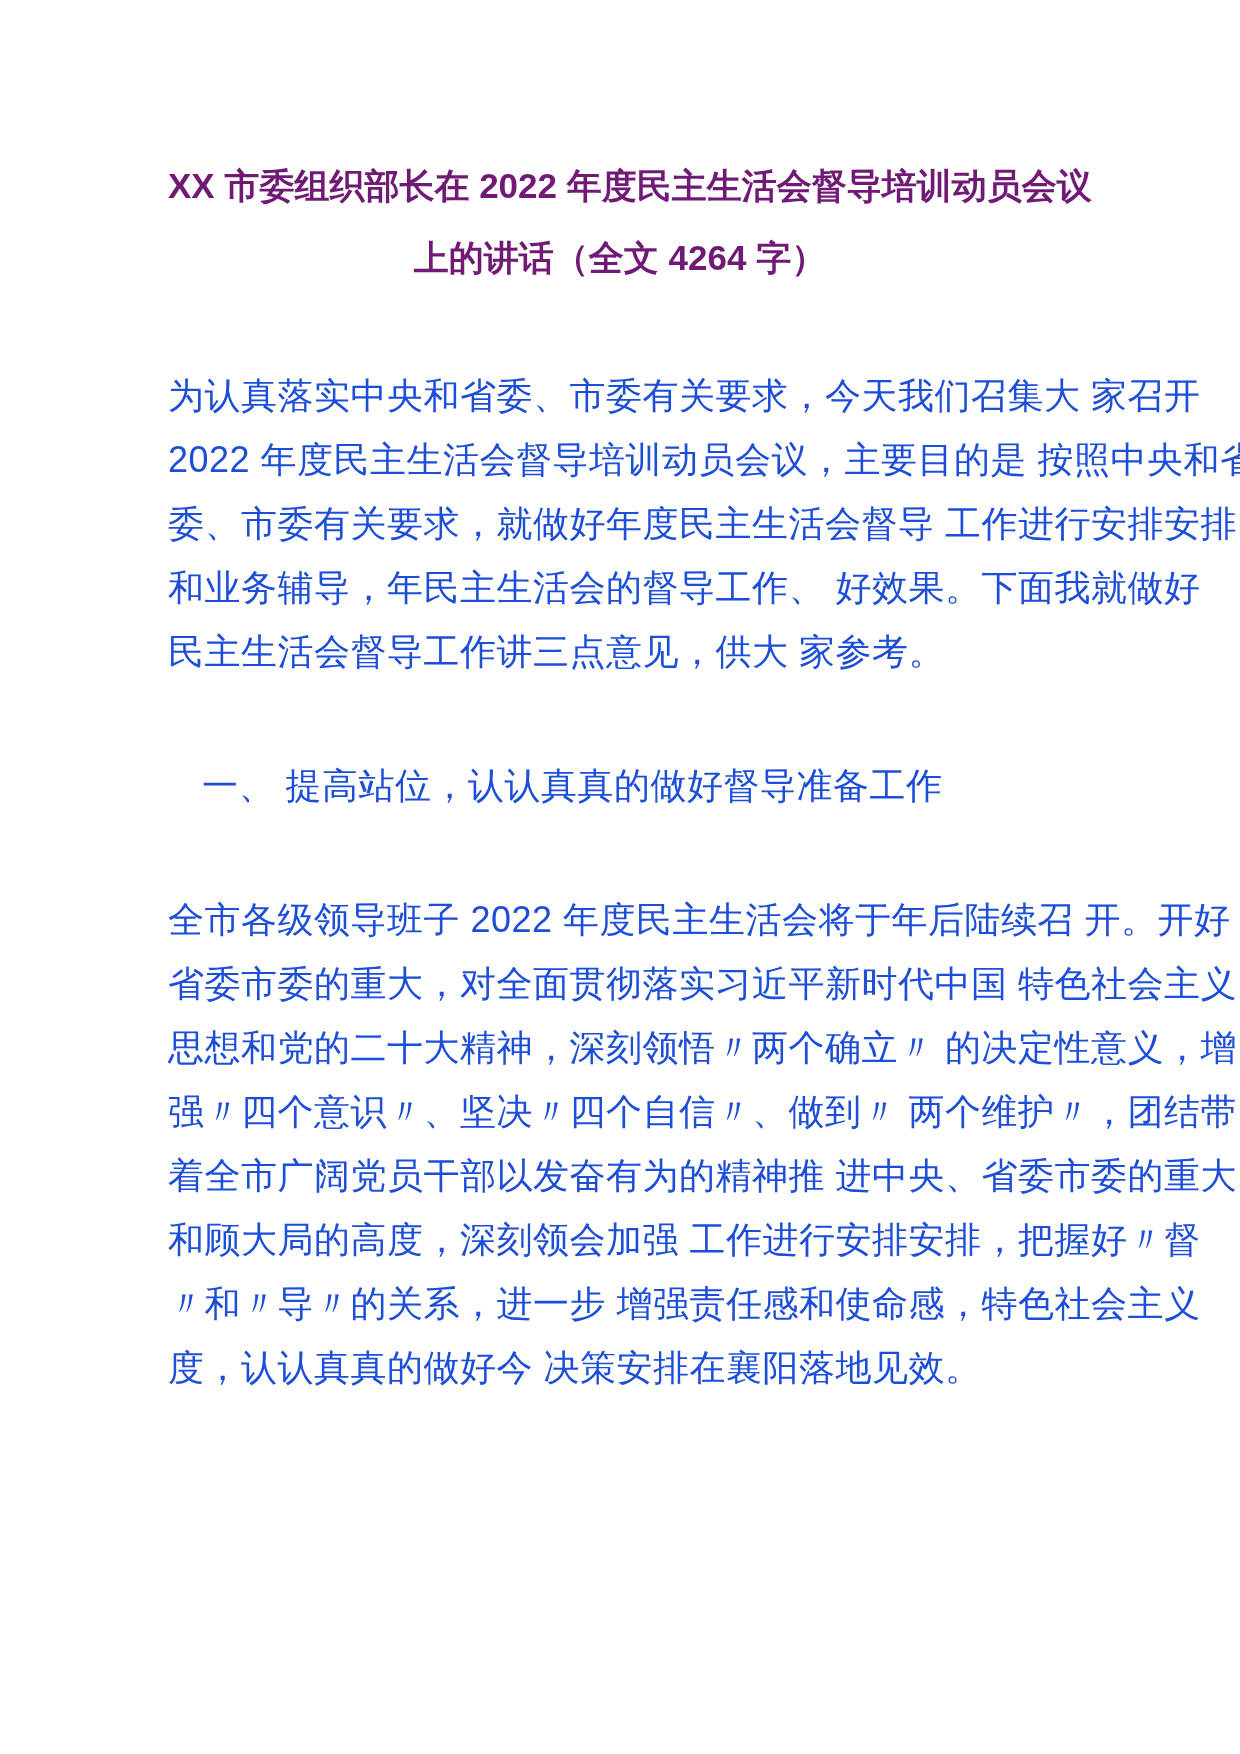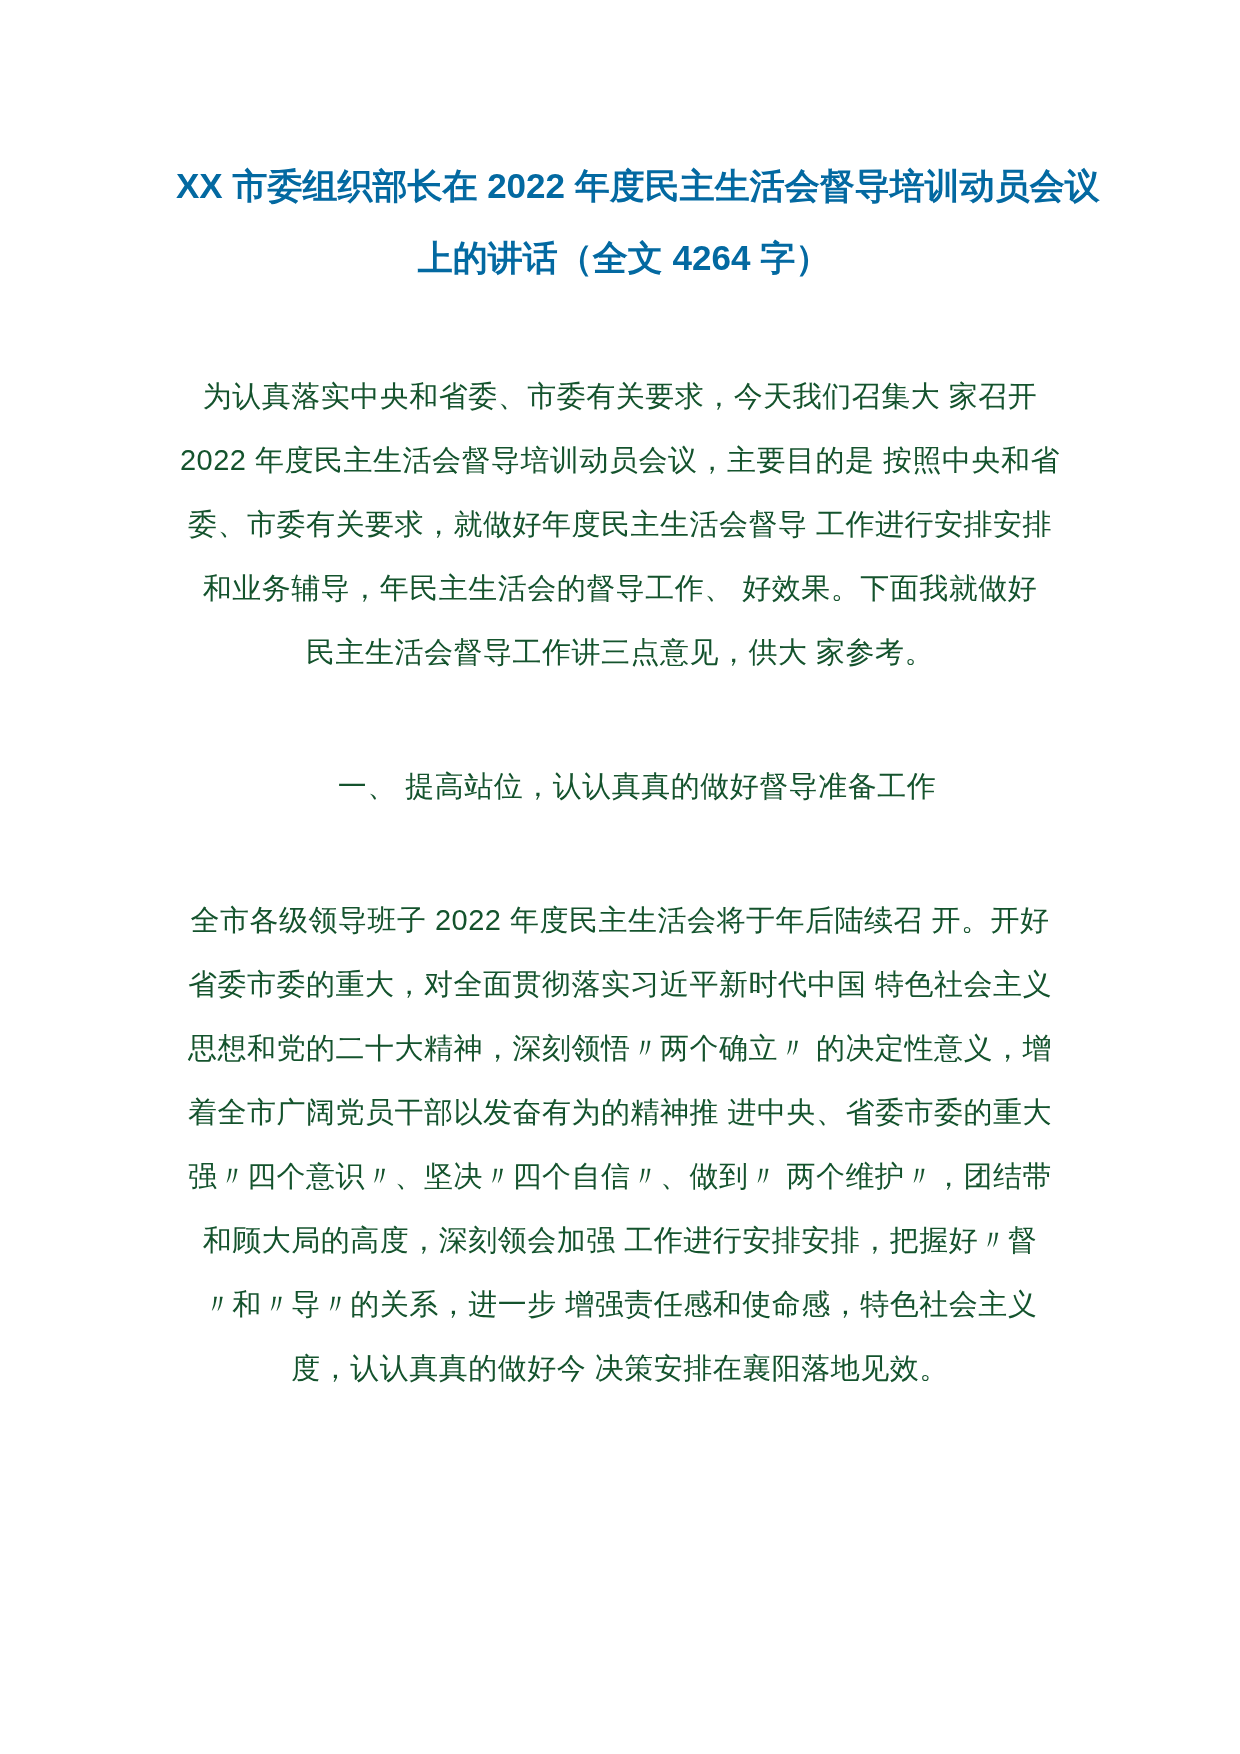--- a/index.html
+++ b/index.html
@@ -21,32 +21,30 @@
     overflow: hidden;
   }
   .doc {
     padding: 150px 168px 0 168px;
   }
   .title {
     font-weight: bold;
     font-size: 35px;
     line-height: 72px;
     text-align: center;
-    color: #0369a1;
-    margin-left: 8px;
+    color: #701a75;
   }
   .title-line {
     white-space: nowrap;
   }
   .block {
     margin-top: 70px;
-    font-size: 29px;
+    font-size: 36px;
     line-height: 64px;
-    color: #14532d;
-    text-align: center;
+    color: #1d4ed8;
   }
   .block .line {
     white-space: pre;
     letter-spacing: 0.5px;
   }
   .heading .line {
     font-weight: normal;
     margin-left: 34px;
   }
 </style>
@@ -67,21 +65,21 @@
           <div class="line">和业务辅导，年民主生活会的督导工作、 好效果。下面我就做好</div>
           <div class="line">民主生活会督导工作讲三点意见，供大 家参考。</div>
         </div>
         <div class="block heading">
           <div class="line">一、 提高站位，认认真真的做好督导准备工作</div>
         </div>
         <div class="block paragraph">
           <div class="line">全市各级领导班子 2022 年度民主生活会将于年后陆续召 开。开好</div>
           <div class="line">省委市委的重大，对全面贯彻落实习近平新时代中国 特色社会主义</div>
           <div class="line">思想和党的二十大精神，深刻领悟〃两个确立〃 的决定性意义，增</div>
+          <div class="line">强〃四个意识〃、坚决〃四个自信〃、做到〃 两个维护〃，团结带</div>
           <div class="line">着全市广阔党员干部以发奋有为的精神推 进中央、省委市委的重大</div>
-          <div class="line">强〃四个意识〃、坚决〃四个自信〃、做到〃 两个维护〃，团结带</div>
           <div class="line">和顾大局的高度，深刻领会加强 工作进行安排安排，把握好〃督</div>
           <div class="line">〃和〃导〃的关系，进一步 增强责任感和使命感，特色社会主义</div>
           <div class="line">度，认认真真的做好今 决策安排在襄阳落地见效。</div>
         </div>
       </div>
   </div>
 </div>
 
 </body></html>

